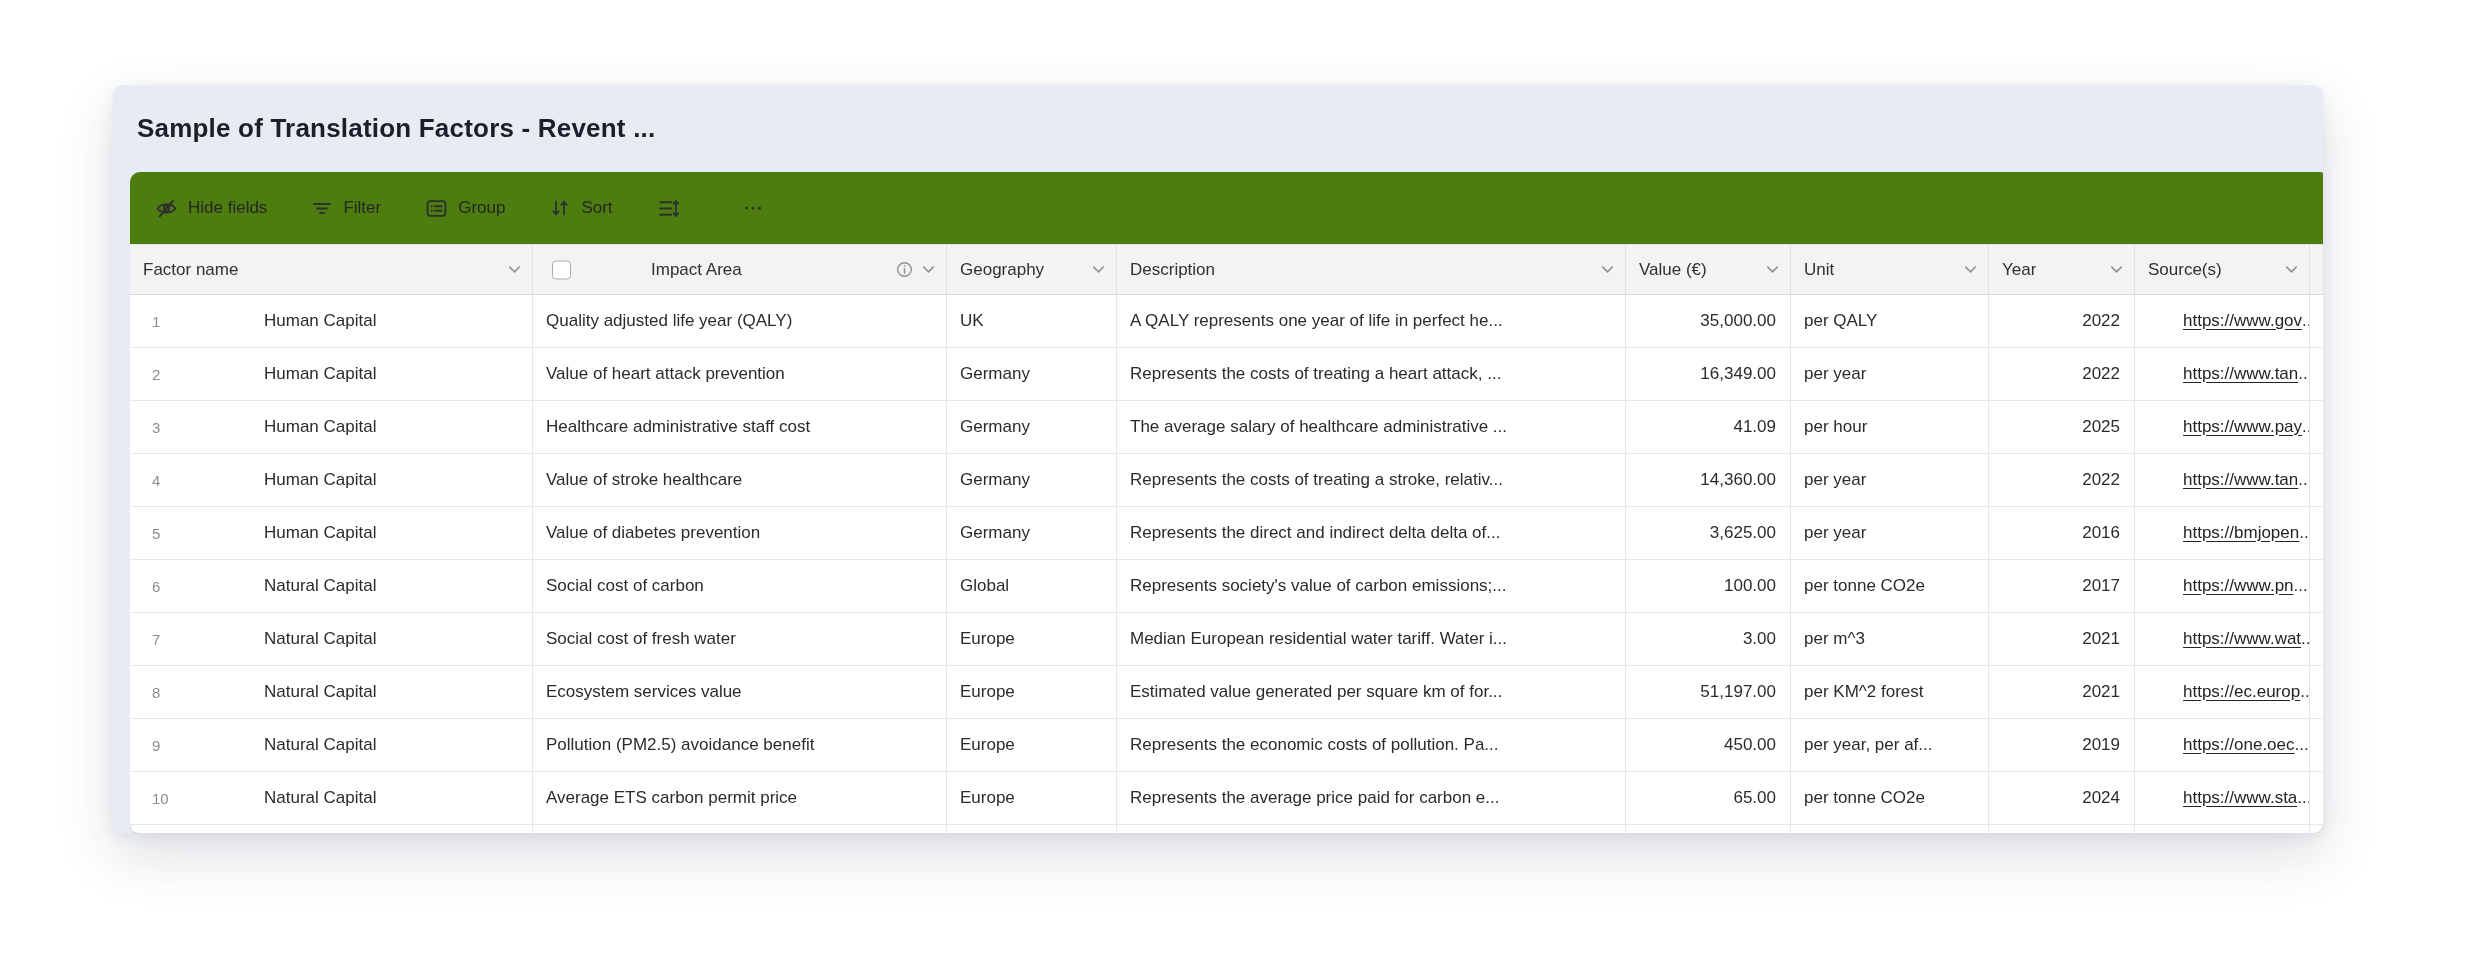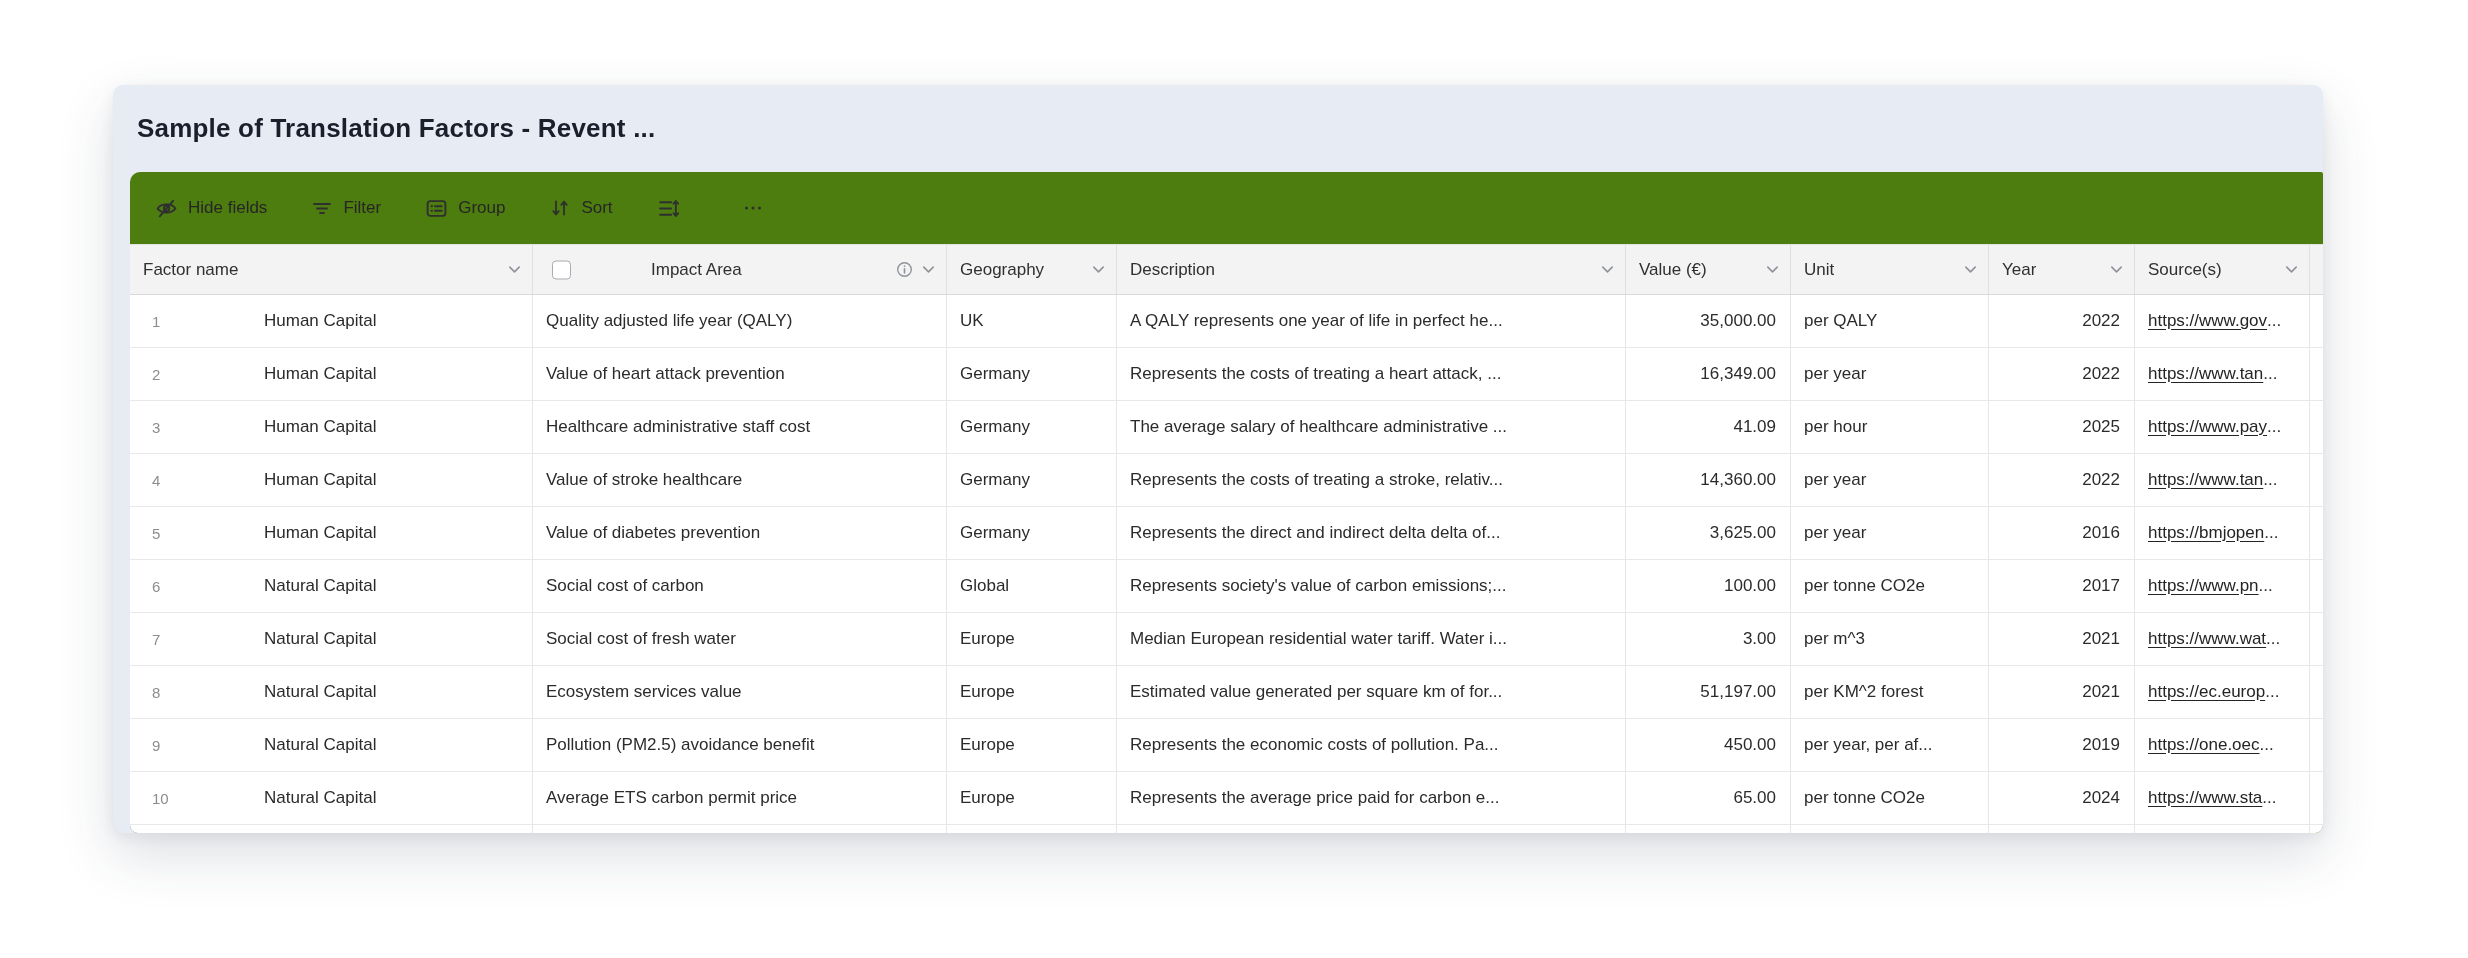--- a/index.html
+++ b/index.html
@@ -61,21 +61,21 @@
     font-size:17px; color:#2b2b2b;
   }
   .gc { display:flex; align-items:center; padding:0 12px 0 13px;
         border-right:1px solid #e6e6e6; white-space:nowrap; overflow:hidden; }
   .gc:last-child { border-right:none; padding:0; }
   .gc-first { position:relative; padding:0; }
   .row-num { position:absolute; left:22px; top:50%; transform:translateY(-50%);
              font-size:15px; color:#8d8d8d; }
   .gc-first .cell-val { position:absolute; left:120px; top:50%; transform:translateY(-50%);margin-left:14px; }
   .gc-num { justify-content:flex-end; padding-right:14px; }
-  .src-link { text-decoration:underline; text-underline-offset:3px; color:#242424; cursor:pointer; }
+  .src-link { text-decoration:underline; text-underline-offset:3px; color:#242424; cursor:pointer;margin-left:35px; }
   .partial-row { height:17px; }
 
   .hdr-label { overflow:hidden; text-overflow:ellipsis; }
 </style>
 </head>
 <body>
 
 <div class="panel">
   <div class="view-title">Sample of Translation Factors - Revent ...</div>
 

